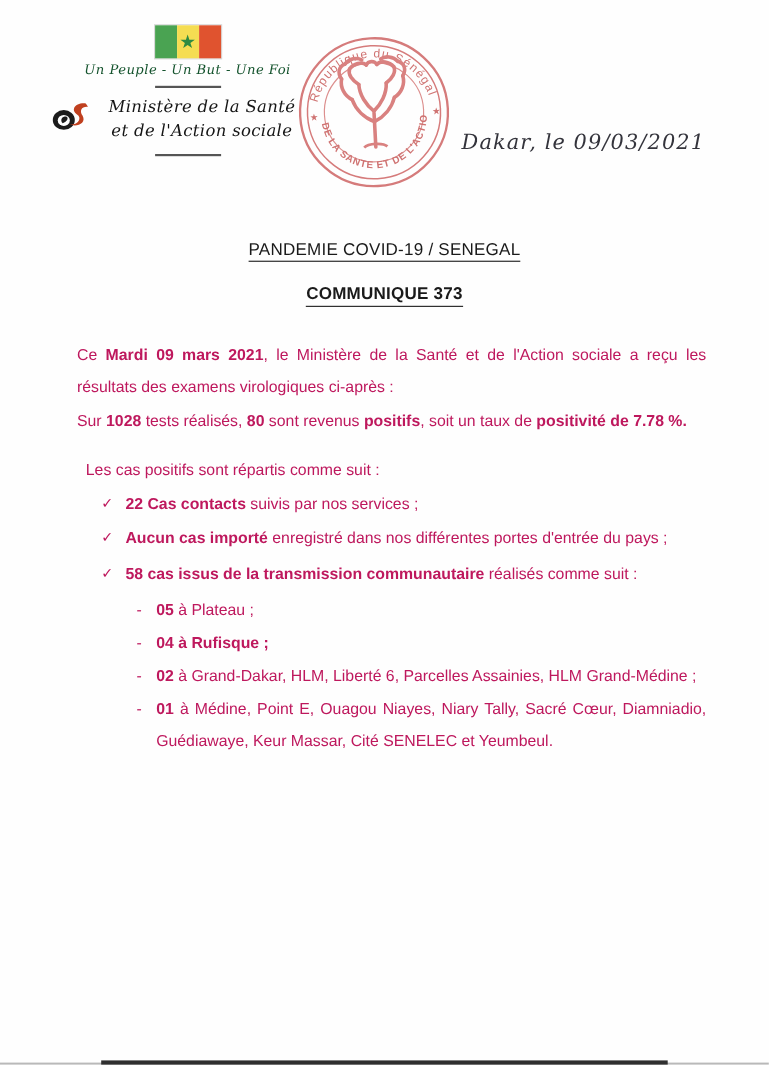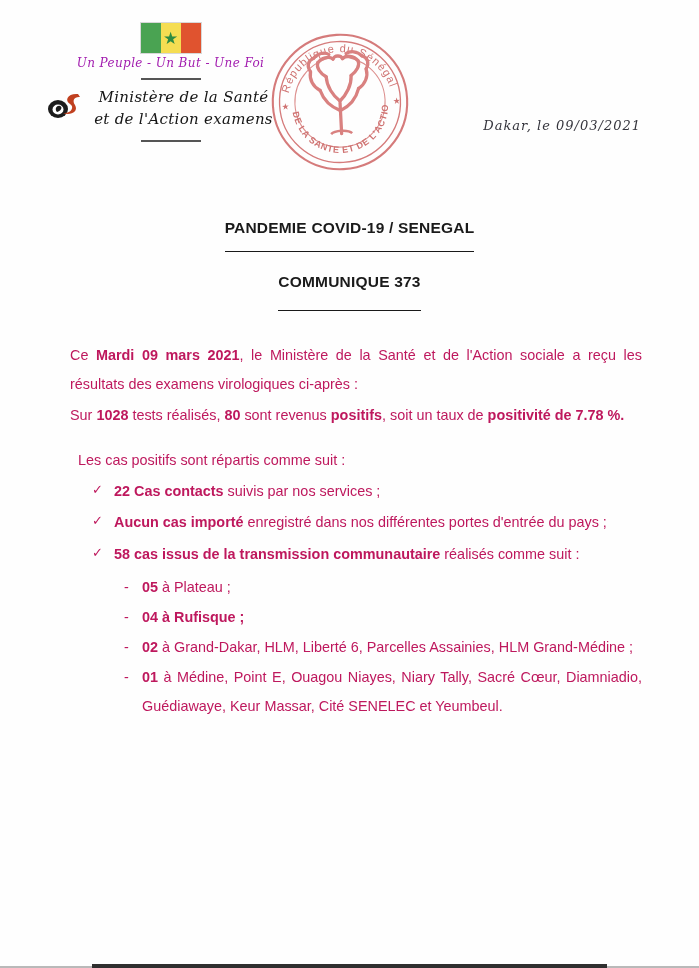--- a/index.html
+++ b/index.html
@@ -57,21 +57,21 @@
     margin-top: 4px;
     font-size: 11px;
     font-weight: bold;
     letter-spacing: 0.2px;
     color: #1a1a1a;
   }
   .motto {
     font-family: "DejaVu Serif", serif;
     font-style: italic;
     font-size: 12px;
-    color: #a21caf;
+    color: #14532d;
     margin-top: 2px;
     letter-spacing: 0.4px;
   }
   .rule {
     width: 60px;
     height: 2px;
     background: #555;
     margin: 8px auto 7px auto;
   }
   .rule.lower { margin: 9px auto 0 auto; }
@@ -108,44 +108,44 @@
     transform: rotate(-3deg);
   }
 
   
   .date-line {
     position: absolute;
     right: 58px;
     top: 118px;
     font-family: "DejaVu Serif", serif;
     font-style: italic;
-    font-size: 13px;
+    font-size: 19px;
     color: #34343c;
     letter-spacing: 1px;
     white-space: nowrap;
   }
 
   
   .titles { text-align: center; margin-top: 24px; }
   .doc-title {
     font-size: 15.5px;
-    font-weight: bold;
+    font-weight: normal;
     letter-spacing: 0.2px;
     display: inline-block;
     border-bottom: 1.5px solid #1a1a1a;
-    padding-bottom: 14px;
+    padding-bottom: 0;
   }
   .doc-subtitle-wrap { margin-top: 21px; }
   .doc-subtitle {
     font-size: 15.5px;
     font-weight: bold;
     letter-spacing: 0.2px;
     display: inline-block;
     border-bottom: 1.5px solid #1a1a1a;
-    padding-bottom: 19px;
+    padding-bottom: 1px;
   }
 
   
   .body {
     margin: 30px 57px 0 70px;
     font-size: 14.4px;
     line-height: 2.02;
     color: #be185d;
   }
   .para { text-align: justify; }
@@ -232,21 +232,21 @@
           <svg viewBox="0 0 40 30" width="40" height="30">
             <ellipse cx="14" cy="18" rx="10" ry="9" fill="#1c1c1c"></ellipse>
             <ellipse cx="14" cy="18.5" rx="5.5" ry="5" fill="#ffffff"></ellipse>
             <path d="M13 21 C10 18, 13 14, 16 15 C19 16, 17 20, 13 21 Z" fill="#1c1c1c"></path>
             <path d="M34 3 C24 2, 20 9, 26 13 C31 16, 27 23, 19 22
                      C26 25, 35 21, 31 14 C28 9.5, 30 5.5, 36 6 Z" fill="#c0401f"></path>
           </svg>
         </div>
         <div class="ministry-name">
           <div>Ministère de la Santé</div>
-          <div>et de l'Action examens</div>
+          <div>et de l'Action sociale</div>
         </div>
       </div>
 
       <div class="rule lower"></div>
     </div>
 
     <div class="seal">
       <svg viewBox="0 0 150 150" width="144" height="148">
         <defs>
           <path id="arcTop" d="M 20 78 A 55 55 0 0 1 130 78" fill="none"></path>

